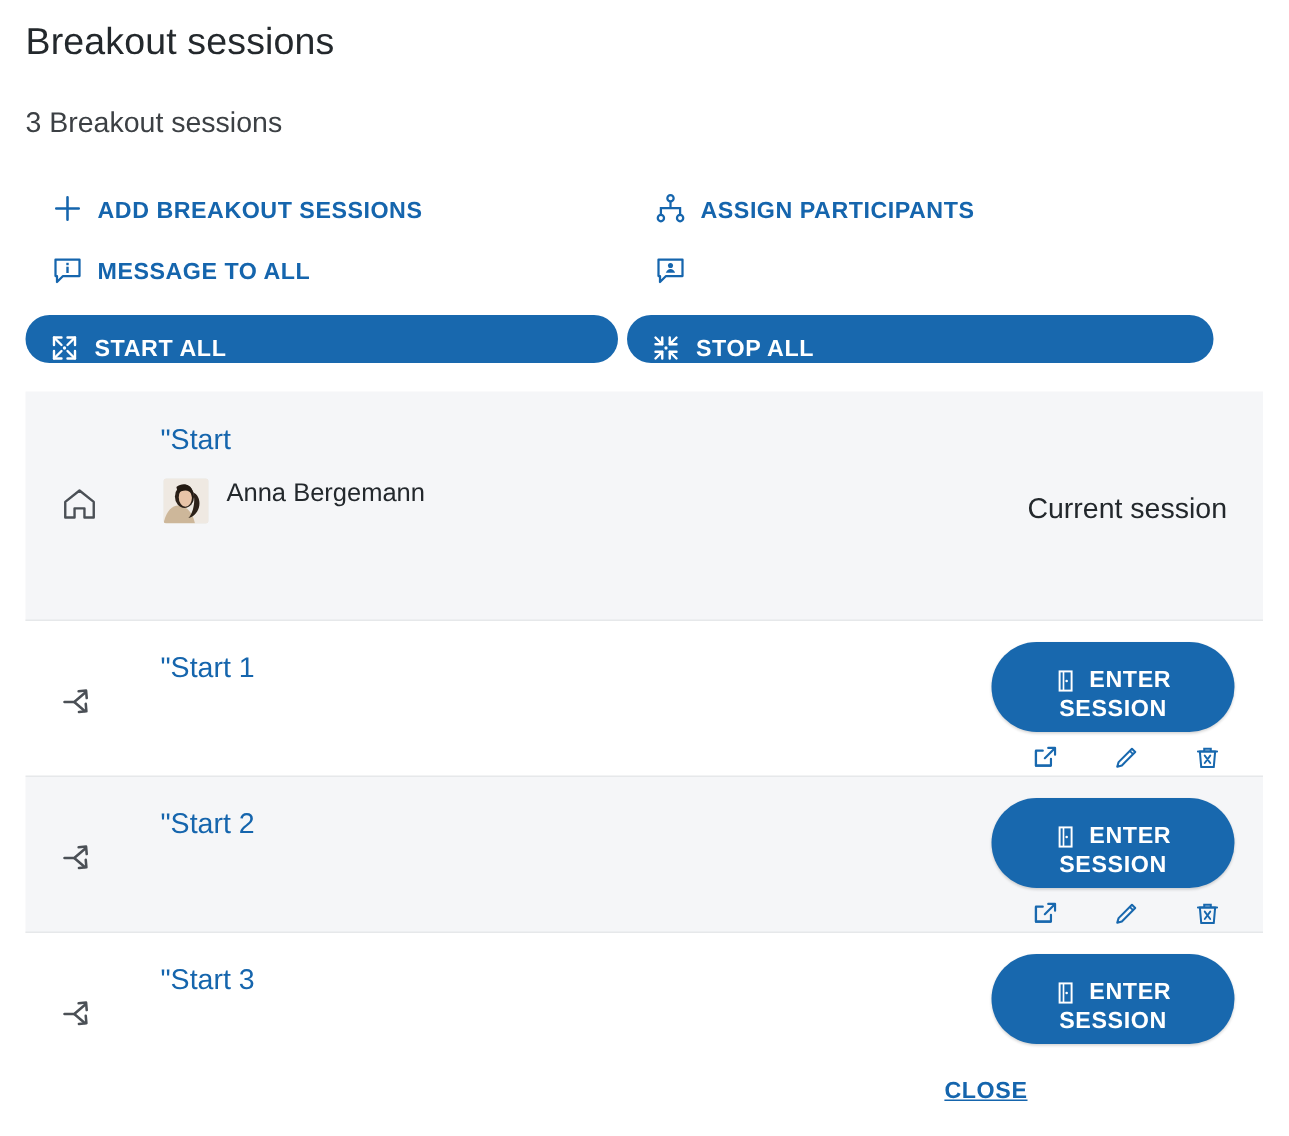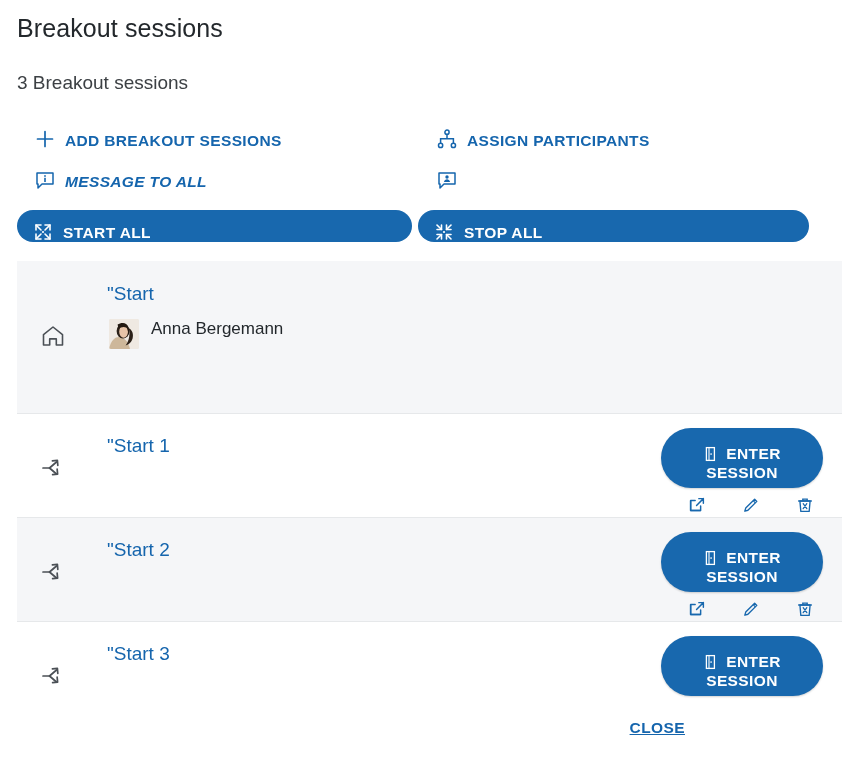--- a/index.html
+++ b/index.html
@@ -43,21 +43,21 @@
     font-weight: 700;
     letter-spacing: .35px;
     cursor: pointer;
     background: none;
     border: none;
     font-family: "Liberation Sans", sans-serif;
     white-space: nowrap;
   }
   .link-btn .ic { display: flex; align-items: center; justify-content: center; width: 22px; height: 22px; flex: 0 0 22px; }
   #lk-add   { left: 34px; top: 0px; }
-  #lk-msgall{ left: 34px; top: 41px; font-style: italic; }
+  #lk-msgall{ left: 34px; top: 41px; }
   #lk-assign{ left: 436px; top: 0px; }
   #lk-msghost{ left: 436px; top: 41px; }
 
   
   .pill {
     position: absolute;
     height: 32px;
     border-radius: 18px;
     background: #1868ae;
     color: #fff;
@@ -310,20 +310,21 @@
               <ellipse cx="14" cy="12" rx="6.4" ry="7.6" fill="#2c2119"></ellipse>
               <ellipse cx="14.6" cy="12.6" rx="4.4" ry="6.2" fill="#e8c4a8"></ellipse>
               <path d="M8.6 5.6c4-3 9.4-2 10.8 2.6.9 3 .3 7-1 10 1.2-4.6.6-8.4-1.4-9.6-2-1.2-5.6-.4-7.4 1.4z" fill="#241a12"></path>
               <path d="M19.4 9c1.6 3.2 1.2 8.2.2 11.6-.8 2.6-2 4.6-3 5.8 3.4-1 6-3.4 7-7 1-3.8.2-8.4-4.2-10.4z" fill="#2c2119"></path>
             </svg>
           </span>
           <span class="p-name">Anna Bergemann</span>
         </div>
       </div>
 
+      <span class="current-session">Current session</span>
     </div>
 
     <div class="row r1">
       <span class="row-icon">
         <svg viewBox="0 0 26 26" width="26" height="26">
           <g stroke="#4b5056" stroke-width="1.7" fill="none" stroke-linecap="round" stroke-linejoin="round">
             <path d="M3 13h6.5l7-6"></path>
               <path d="M9.5 13l7 6"></path>
           </g>
           <path d="M12.6 5.6h5v5" fill="none" stroke="#4b5056" stroke-width="1.7" stroke-linecap="round" stroke-linejoin="round" transform="rotate(-5 15 8)"></path>

